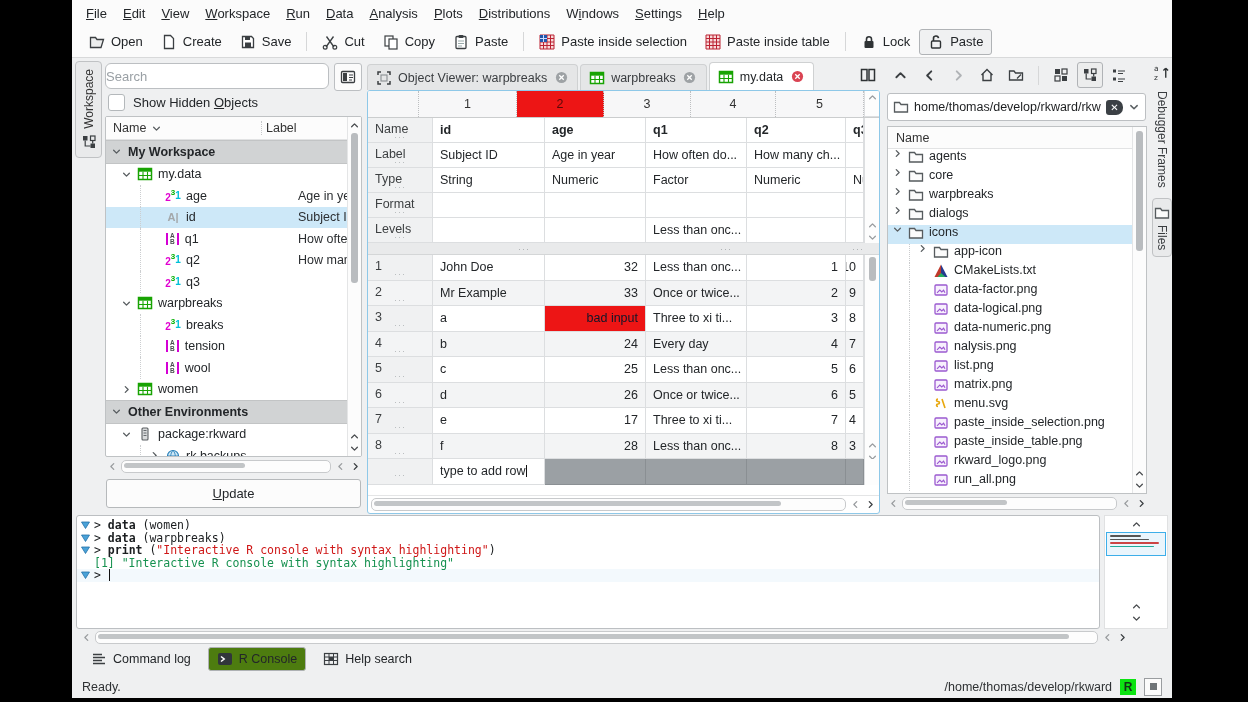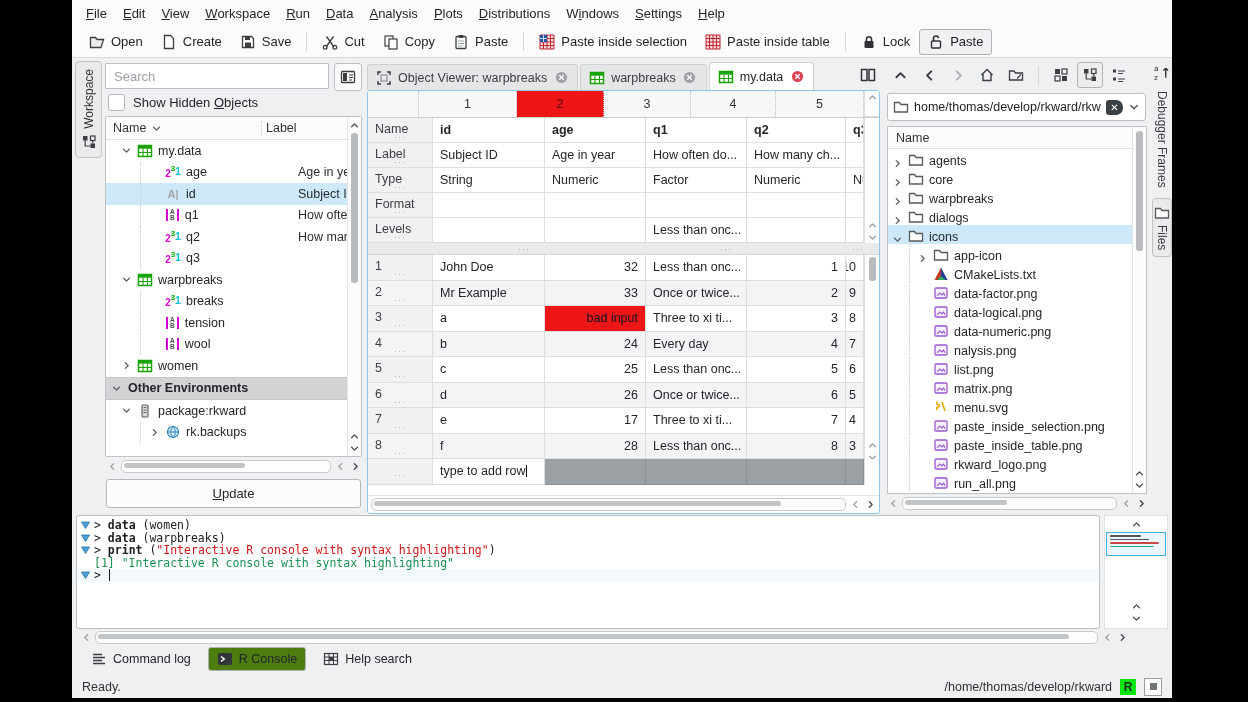--- a/index.html
+++ b/index.html
@@ -26,21 +26,21 @@
   .vtab{position:absolute;left:3px;top:3px;width:25px;border:1px solid #c0c2c4;border-radius:4px;background:#e9eaeb;
         display:flex;flex-direction:column;align-items:center;padding:7px 0;gap:5px}
   .vtab .vtxt{writing-mode:vertical-rl;transform:rotate(180deg);font-size:12px;color:#333}
   .rstrip{width:27px;flex:none;display:flex;flex-direction:column;align-items:center;padding-top:5px;gap:10px;margin-left:1px}
   .rstrip .vtxt2{writing-mode:vertical-rl;font-size:12px;color:#3a3d40}
   .rtab{border:1px solid #c0c2c4;border-radius:4px;background:#e9eaeb;display:flex;flex-direction:column;align-items:center;padding:6px 1px;gap:4px}
 
   
   .wsp{width:257px;flex:none;display:flex;flex-direction:column;padding:5px 3px 0 2px}
   .srow{display:flex;gap:5px;height:26px}
-  .search{flex:1;height:24px;border:1px solid #bcbfc2;border-radius:1px;background:#fff;padding:0 8px;font-size:13px;font-family:inherit;color:#14532d;outline:none}
+  .search{flex:1;height:24px;border:1px solid #bcbfc2;border-radius:6px;background:#fff;padding:0 0;font-size:13px;font-family:inherit;color:#14532d;outline:none}
   .search::placeholder{color:#9aa0a5}
   .sqbtn{width:26px;height:26px;border:1px solid #bcbfc2;border-radius:3px;background:#fbfbfb;display:flex;align-items:center;justify-content:center}
   .cbrow{display:flex;align-items:center;gap:8px;height:27px;padding-left:3px}
   .cb{width:15px;height:15px;border:1px solid #b4b8bb;border-radius:3px;background:#fff;flex:none}
   .cbrow u{text-decoration:underline}
   .treeframe{flex:1;border:1px solid #bfc2c4;border-radius:2px;background:#fff;display:flex;overflow:hidden}
   .treemain{flex:1;overflow:hidden;display:flex;flex-direction:column}
   .thead{height:22px;display:flex;align-items:center;background:#fcfcfc;border-bottom:1px solid #e2e3e4;font-size:12.5px;color:#333}
   .thead .c1{width:148px;display:flex;align-items:center;padding-left:7px;gap:5px}
   .thead .c2{flex:1;padding-left:4px;border-left:1px dotted #c6c8ca}
@@ -97,21 +97,21 @@
   .fpanel{width:260px;flex:none;margin-left:7px;display:flex;flex-direction:column;padding-top:3px}
   .ftools{height:28px;display:flex;align-items:center;gap:3px}
   .fbtn{width:24px;height:24px;display:flex;align-items:center;justify-content:center;border-radius:3px;border:1px solid transparent}
   .fbtn.checked{border:1px solid #b0b3b6;background:#eceded}
   .pathrow{height:26px;margin:4px 1px 5px 0;border:1px solid #bcbfc2;border-radius:3px;background:#fff;display:flex;align-items:center;padding:0 5px;gap:5px}
   .pathtxt{flex:1;font-size:12.5px;white-space:nowrap;overflow:hidden;color:#1d1f21}
   .clrbtn{width:17px;height:15px;border-radius:3px 7px 7px 3px;background:#3b4045;color:#fff;display:flex;align-items:center;justify-content:center;font-size:10px;flex:none}
   .flframe{flex:1;border:1px solid #bfc2c4;background:#fff;display:flex;overflow:hidden}
   .flmain{flex:1;display:flex;flex-direction:column;overflow:hidden}
   .flhead{height:21px;display:flex;align-items:center;padding-left:8px;font-size:12.5px;color:#333;border-bottom:1px solid #e2e3e4;background:#fcfcfc;flex:none}
-  .fr{height:19px;display:flex;align-items:flex-end;gap:5px;font-size:12.5px;position:relative;flex:none}
+  .fr{height:19px;display:flex;align-items:flex-start;gap:5px;font-size:12.5px;position:relative;flex:none}
   .fr.d0{padding-left:5px}
   .fr.d1{padding-left:30px}
   .fr.d1::before{content:"";position:absolute;left:21px;top:0;bottom:0;border-left:1px dotted #c9cbcd}
   .fr.sel{background:#cde8f8}
   .flvs{width:13px;border-left:1px solid #e4e5e6;background:#fcfcfc;display:flex;flex-direction:column;align-items:center;padding:2px 0}
 
   
   .consolerow{height:114px;display:flex;padding:1px 4px 0 4px;gap:4px}
   .consframe{flex:1;border:1px solid #bcbfc2;border-radius:3px;background:#fff;overflow:hidden;padding-top:3px}
   .cline{display:flex;align-items:center;height:12.5px;font-family:"DejaVu Sans Mono",monospace;font-size:11.5px;white-space:pre;color:#1a1d1f}
@@ -298,20 +298,28 @@
                 <span>Name</span>
                 <span class="icon" id="nameCombo" style="width:10px">
                   <svg width="9" height="9" viewBox="0 0 11 10">
                     <path d="M2 3.5L5.5 7 9 3.5" fill="none" stroke="#5a5f62" stroke-width="1.6" stroke-linecap="round" stroke-linejoin="round"></path>
                   </svg>
                 </span>
               </span>
             <span class="c2">Label</span>
           </div>
           <div id="wsRows" style="overflow:hidden;flex:1">
+              <div class="wrow sect">
+                <span class="exp">
+                  <svg width="9" height="9" viewBox="0 0 11 10">
+                    <path d="M2 3.5L5.5 7 9 3.5" fill="none" stroke="#5a5f62" stroke-width="1.6" stroke-linecap="round" stroke-linejoin="round"></path>
+                  </svg>
+                </span>
+                <span>My Workspace</span>
+              </div>
               <div class="wrow d1">
     <span class="wname">
                   <span class="exp">
                     <svg width="9" height="9" viewBox="0 0 11 10">
                       <path d="M2 3.5L5.5 7 9 3.5" fill="none" stroke="#5a5f62" stroke-width="1.6" stroke-linecap="round" stroke-linejoin="round"></path>
                     </svg>
                   </span>
                   <span class="icon">
                     <svg width="16" height="16" viewBox="0 0 16 16">
                       <rect x="1.5" y="2.5" width="13" height="11" fill="#fff" stroke="#18a303" stroke-width="1.5"></rect>

